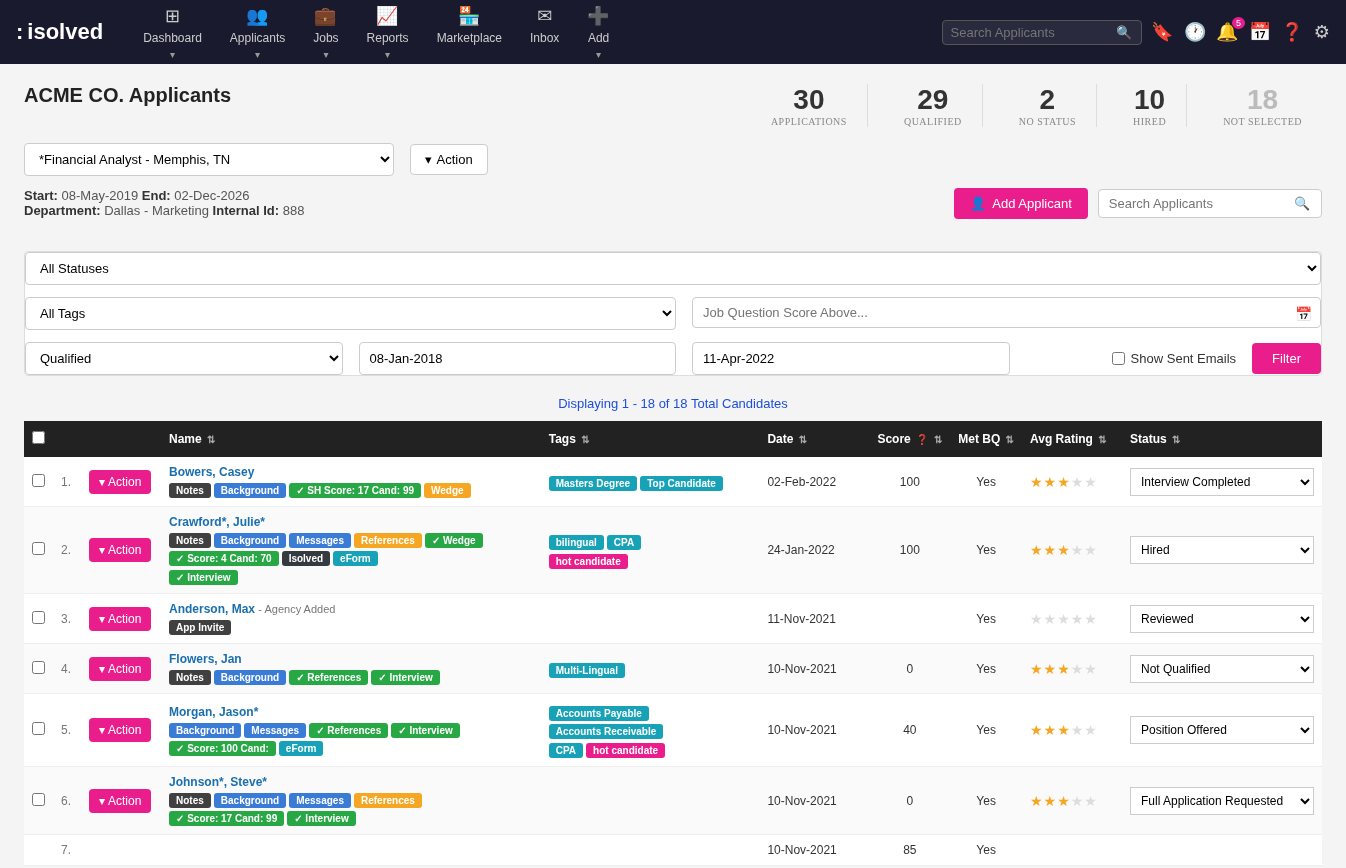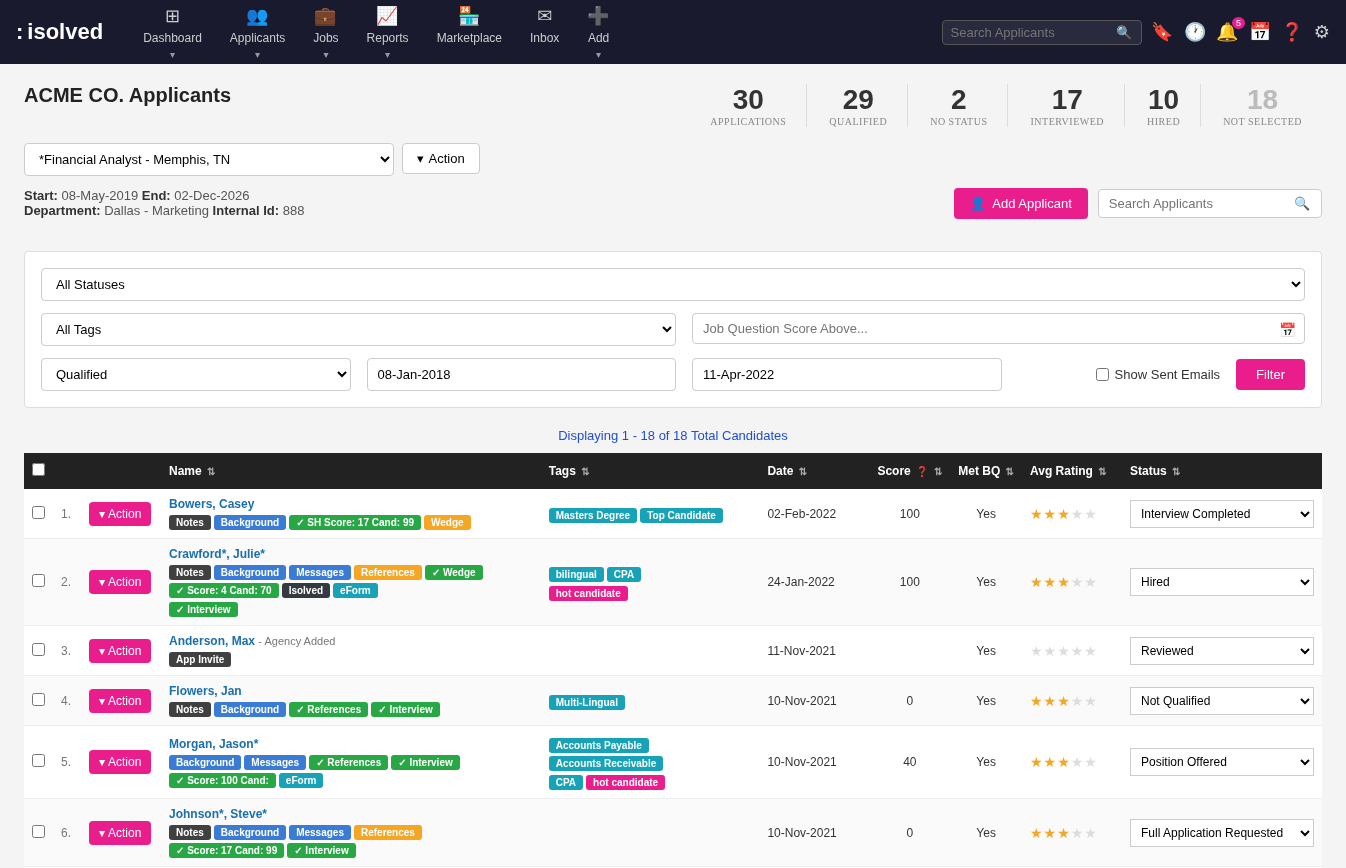--- a/index.html
+++ b/index.html
@@ -93,21 +93,21 @@
     }
     .page-title {
       font-size: 20px;
       font-weight: bold;
       color: #222;
     }
 
     
     .stats-row {
       display: flex;
-      gap: 2px;
+      gap: 16px;
     }
     .stat-item {
       text-align: center;
       padding: 0 20px;
       border-right: 1px solid #ddd;
     }
     .stat-item:last-child { border-right: none; }
     .stat-number {
       font-size: 28px;
       font-weight: bold;
@@ -118,22 +118,22 @@
       color: #888;
       text-transform: uppercase;
       letter-spacing: 0.5px;
       font-family: Liberation Serif, serif;
     }
     .stat-item.faded .stat-number { color: #bbb; }
 
     
     .job-select-row {
       display: flex;
-      align-items: flex-start;
-      gap: 8px;
+      align-items: center;
+      gap: 16px;
       margin-bottom: 12px;
     }
     .job-select {
       flex: 1;
       max-width: 370px;
       padding: 7px 10px;
       border: 1px solid #ccc;
       border-radius: 4px;
       font-size: 13px;
       background: white;
@@ -192,21 +192,20 @@
       outline: none;
       font-size: 13px;
       width: 180px;
     }
 
     
     .filters-section {
       background: white;
       border: 1px solid #ddd;
       border-radius: 4px;
-      padding: 16px;
       margin-bottom: 20px;
     }
     .filter-row {
       display: flex;
       gap: 16px;
       margin-bottom: 12px;
     }
     .filter-row:last-child { margin-bottom: 0; }
     .filter-select {
       flex: 1;
@@ -424,24 +423,20 @@
         <div class="stat-number">30</div>
         <div class="stat-label">APPLICATIONS</div>
       </div>
       <div class="stat-item">
         <div class="stat-number">29</div>
         <div class="stat-label">QUALIFIED</div>
       </div>
       <div class="stat-item">
         <div class="stat-number">2</div>
         <div class="stat-label">NO STATUS</div>
-      </div>
-      <div class="stat-item">
-        <div class="stat-number">17</div>
-        <div class="stat-label">INTERVIEWED</div>
       </div>
       <div class="stat-item">
         <div class="stat-number">10</div>
         <div class="stat-label">HIRED</div>
       </div>
       <div class="stat-item faded">
         <div class="stat-number">18</div>
         <div class="stat-label">NOT SELECTED</div>
       </div>
     </div>

